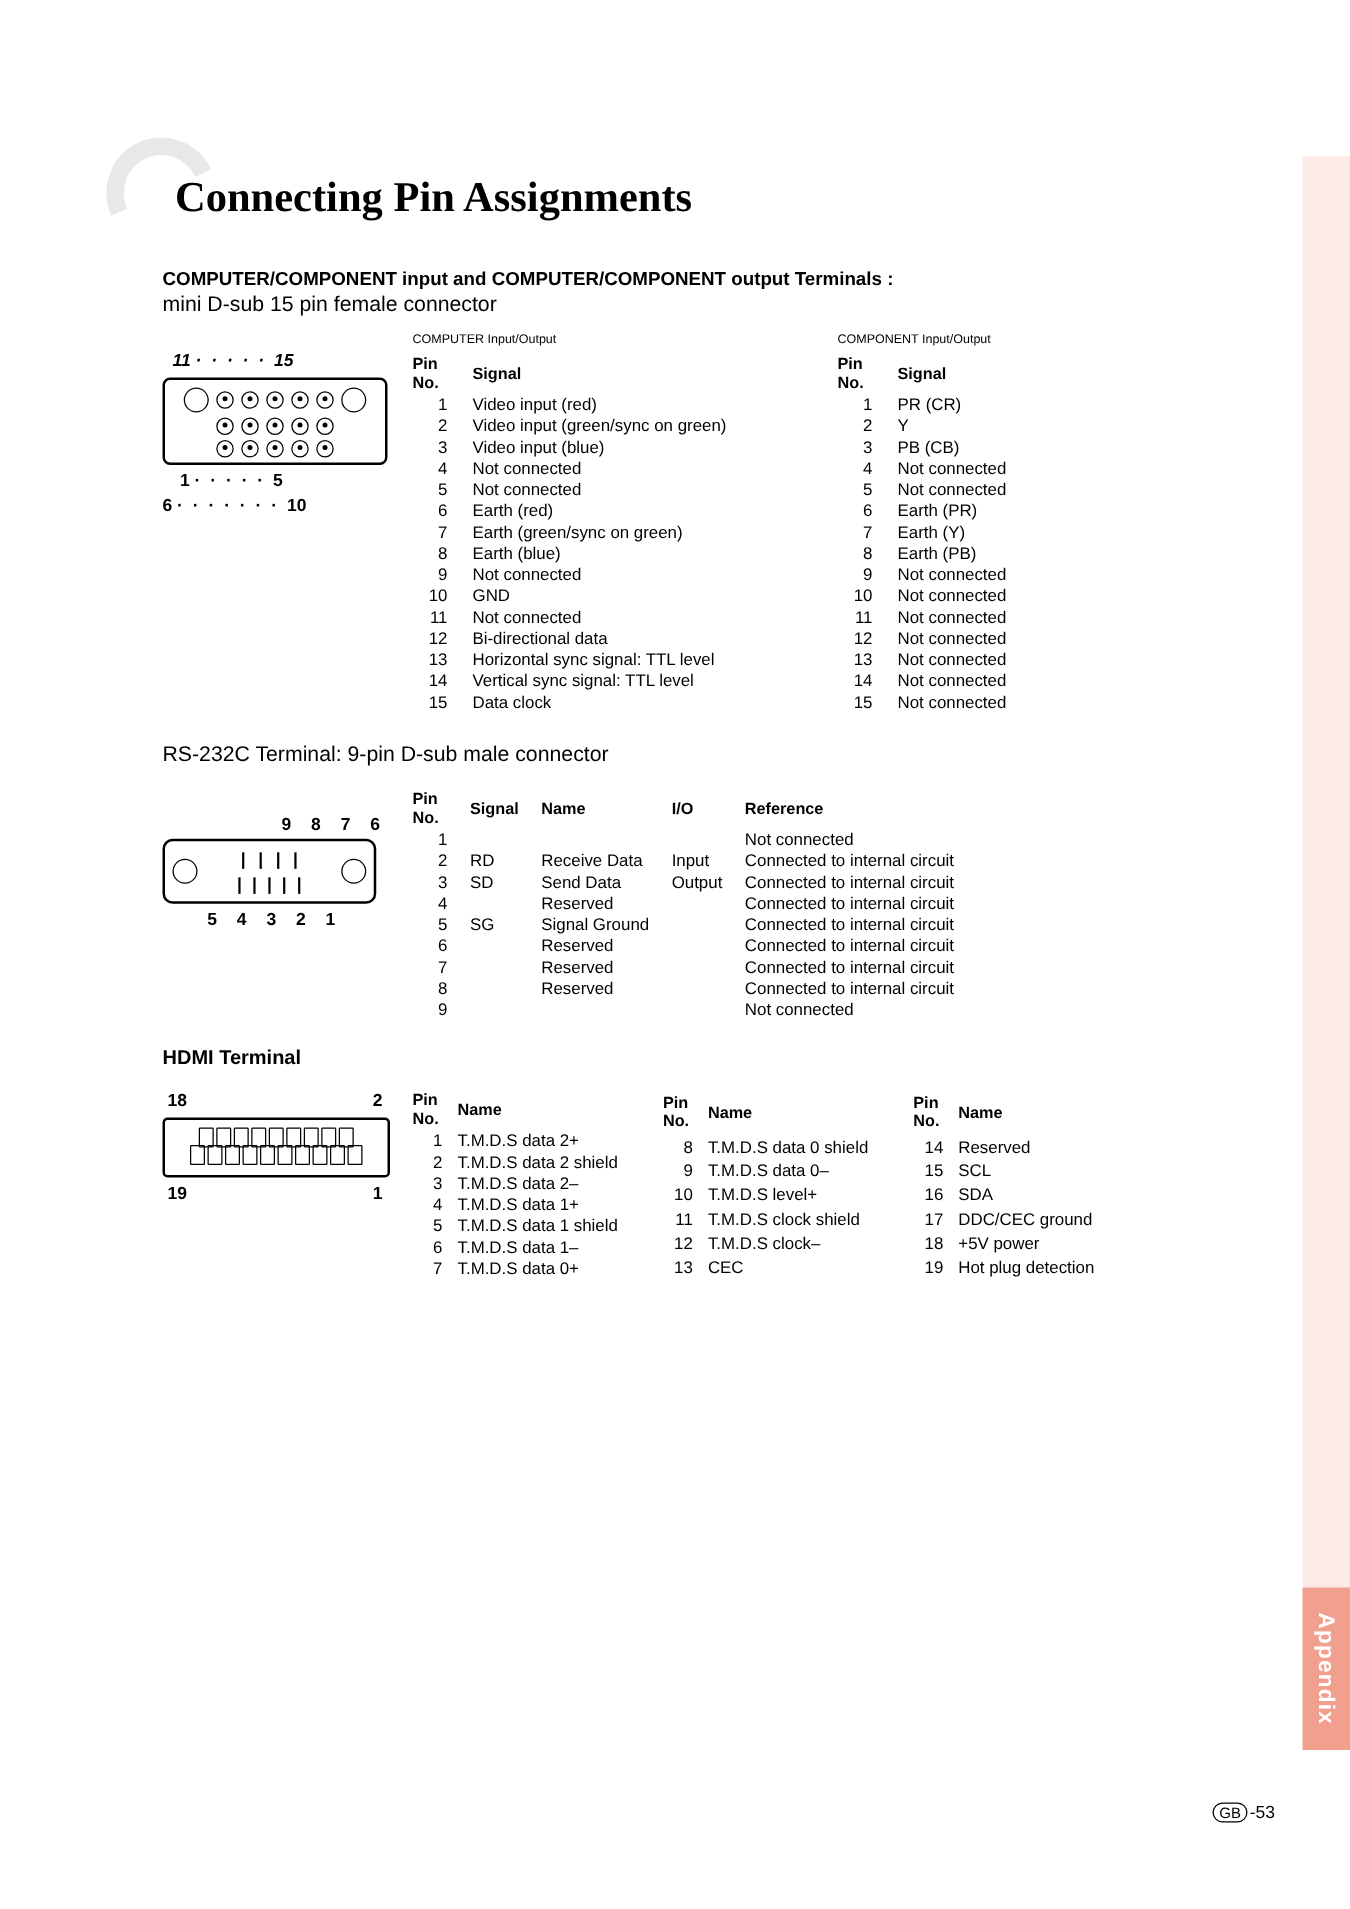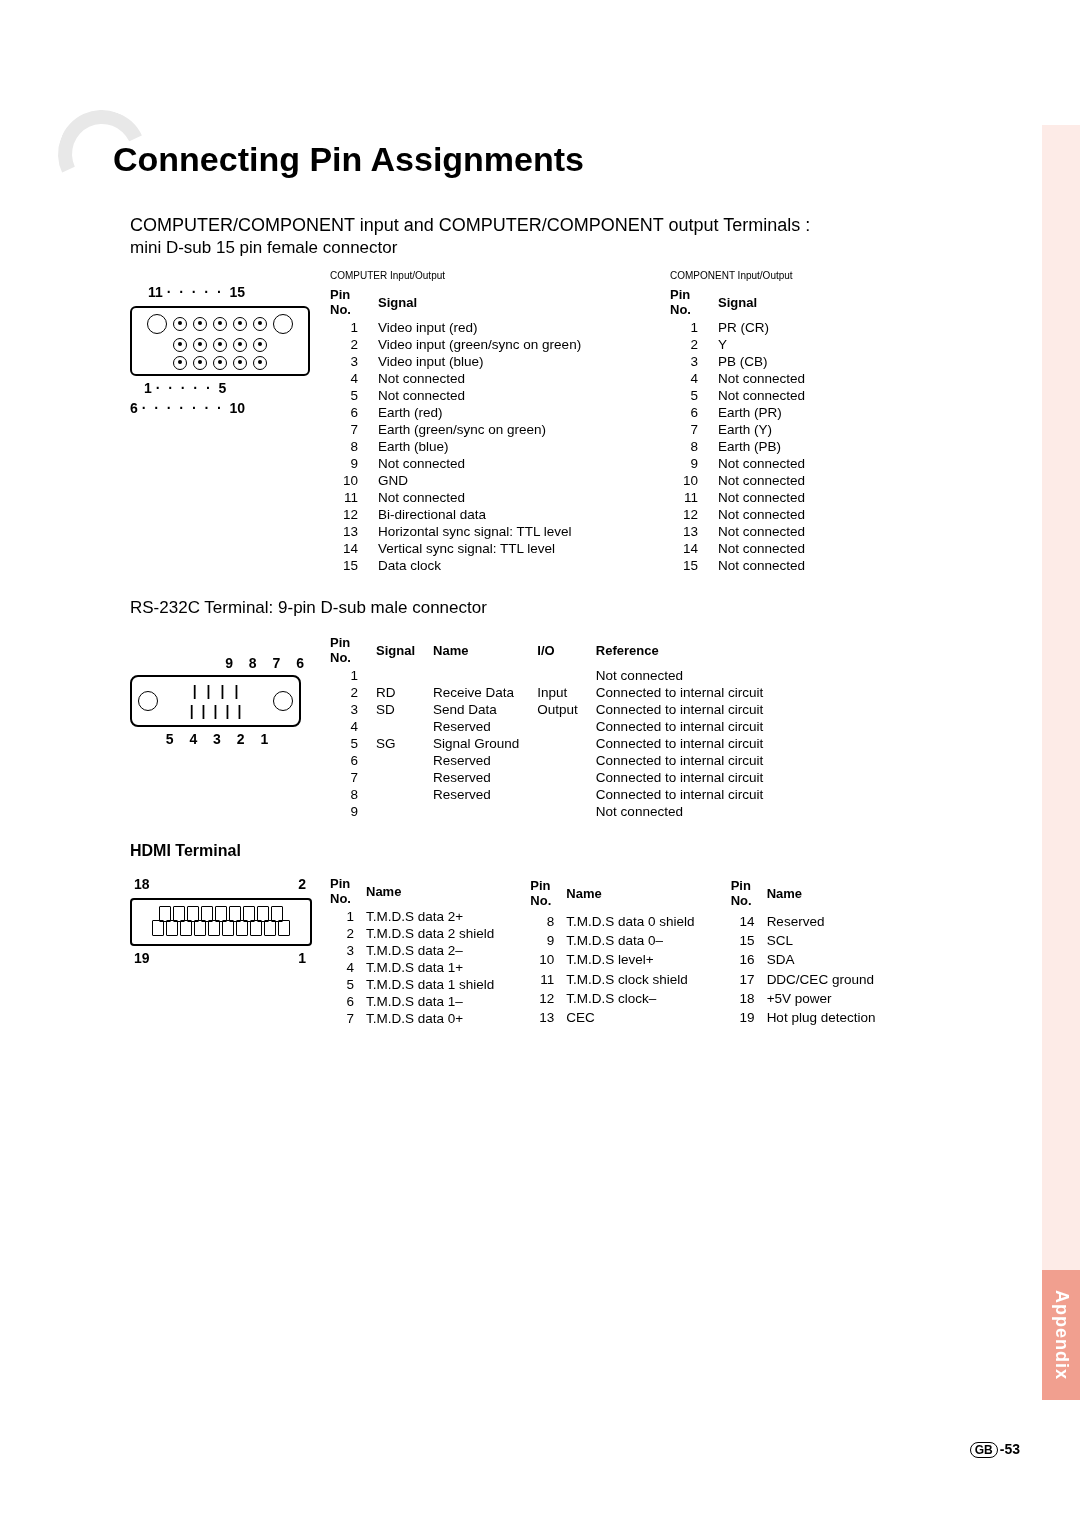--- a/index.html
+++ b/index.html
@@ -33,22 +33,23 @@
     display: flex;
     align-items: center;
     justify-content: center;
   }
   .appendix-tab span {
     writing-mode: vertical-rl;
     letter-spacing: 1px;
   }
   .title-wrap {
     position: absolute;
-    left: 68px;
+    left: 95px;
     top: 110px;
+    font-family: Liberation Serif, serif;
   }
   .arc {
     position: absolute;
     left: -10px;
     top: 0px;
     width: 60px;
     height: 60px;
     border: 14px solid #e8e8e8;
     border-radius: 50%;
     border-right-color: transparent;
@@ -62,43 +63,43 @@
     font-size: 34px;
     font-weight: bold;
   }
   .content {
     position: absolute;
     left: 130px;
     top: 215px;
     width: 860px;
   }
   .sec-heading {
-    font-size: 18px;
-    font-weight: normal;
+    font-size: 15px;
+    font-weight: bold;
     margin: 0;
   }
   .sec-sub {
     font-size: 17px;
     font-weight: normal;
     margin: 2px 0 12px 0;
   }
   .row1 {
     display: flex;
     gap: 20px;
   }
   .diagram {
     width: 180px;
     flex-shrink: 0;
     font-size: 14px;
     font-weight: bold;
   }
   .dsub15 {
     margin-top: 14px;
   }
-  .dsub15 .labels-top { margin-left: 18px; letter-spacing: 0px; }
+  .dsub15 .labels-top { margin-left: 8px; letter-spacing: 0px; font-style: italic; }
   .dsub15 .labels-bot { margin-left: 14px; margin-top: 4px; }
   .dsub-shell {
     border: 2px solid #000;
     border-radius: 6px;
     padding: 6px 4px 4px 4px;
     width: 168px;
     margin-top: 6px;
   }
   .pinrow {
     display: flex;
@@ -179,21 +180,21 @@
   table.hdmi th { text-align:left; font-weight:bold; padding:0 12px 2px 0; font-size:13px;}
   table.hdmi td { padding:1px 12px 1px 0;}
   table.hdmi td.num { text-align:right; width:24px;}
   .hdmi-cols { display:flex; gap: 24px;}
   
   .page-num {
     position: absolute;
     right: 60px;
     bottom: 70px;
     font-size: 14px;
-    font-weight: bold;
+    font-weight: normal;
   }
   .gb {
     border: 1.5px solid #000;
     border-radius: 10px;
     padding: 0 4px;
     font-size: 12px;
     margin-right: 2px;
   }
   .dots { letter-spacing: 2px; }
 </style>

